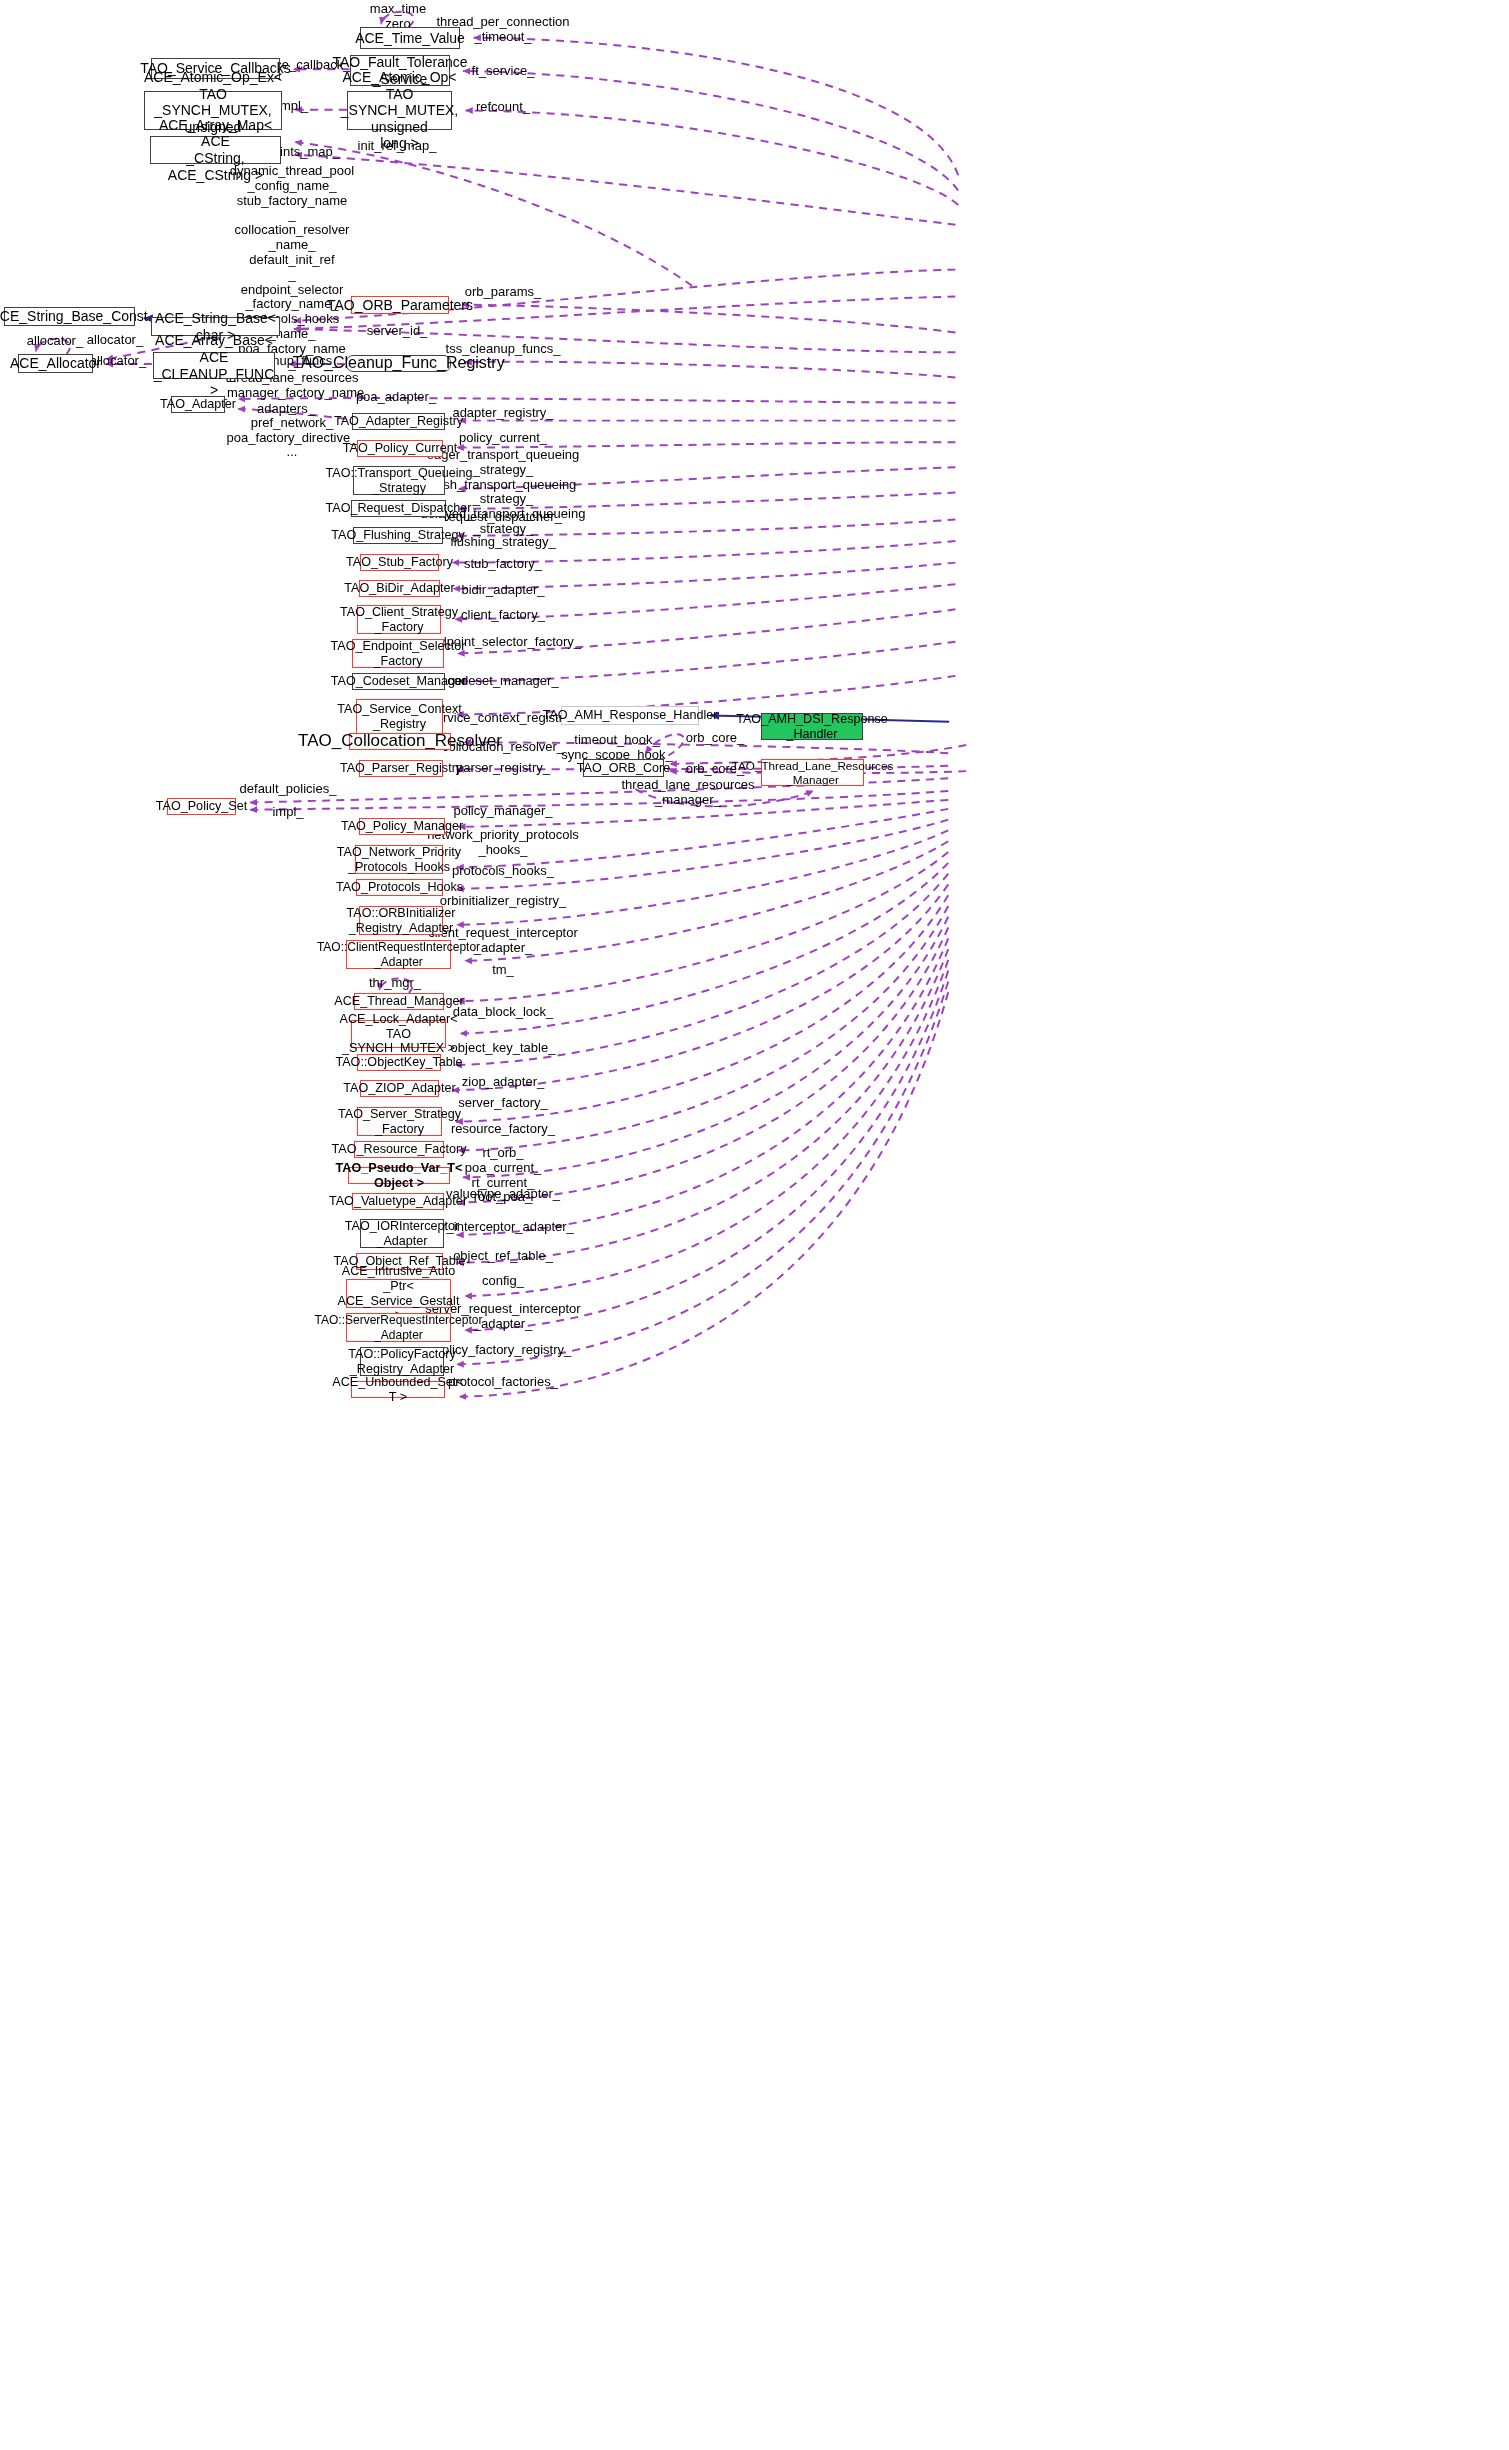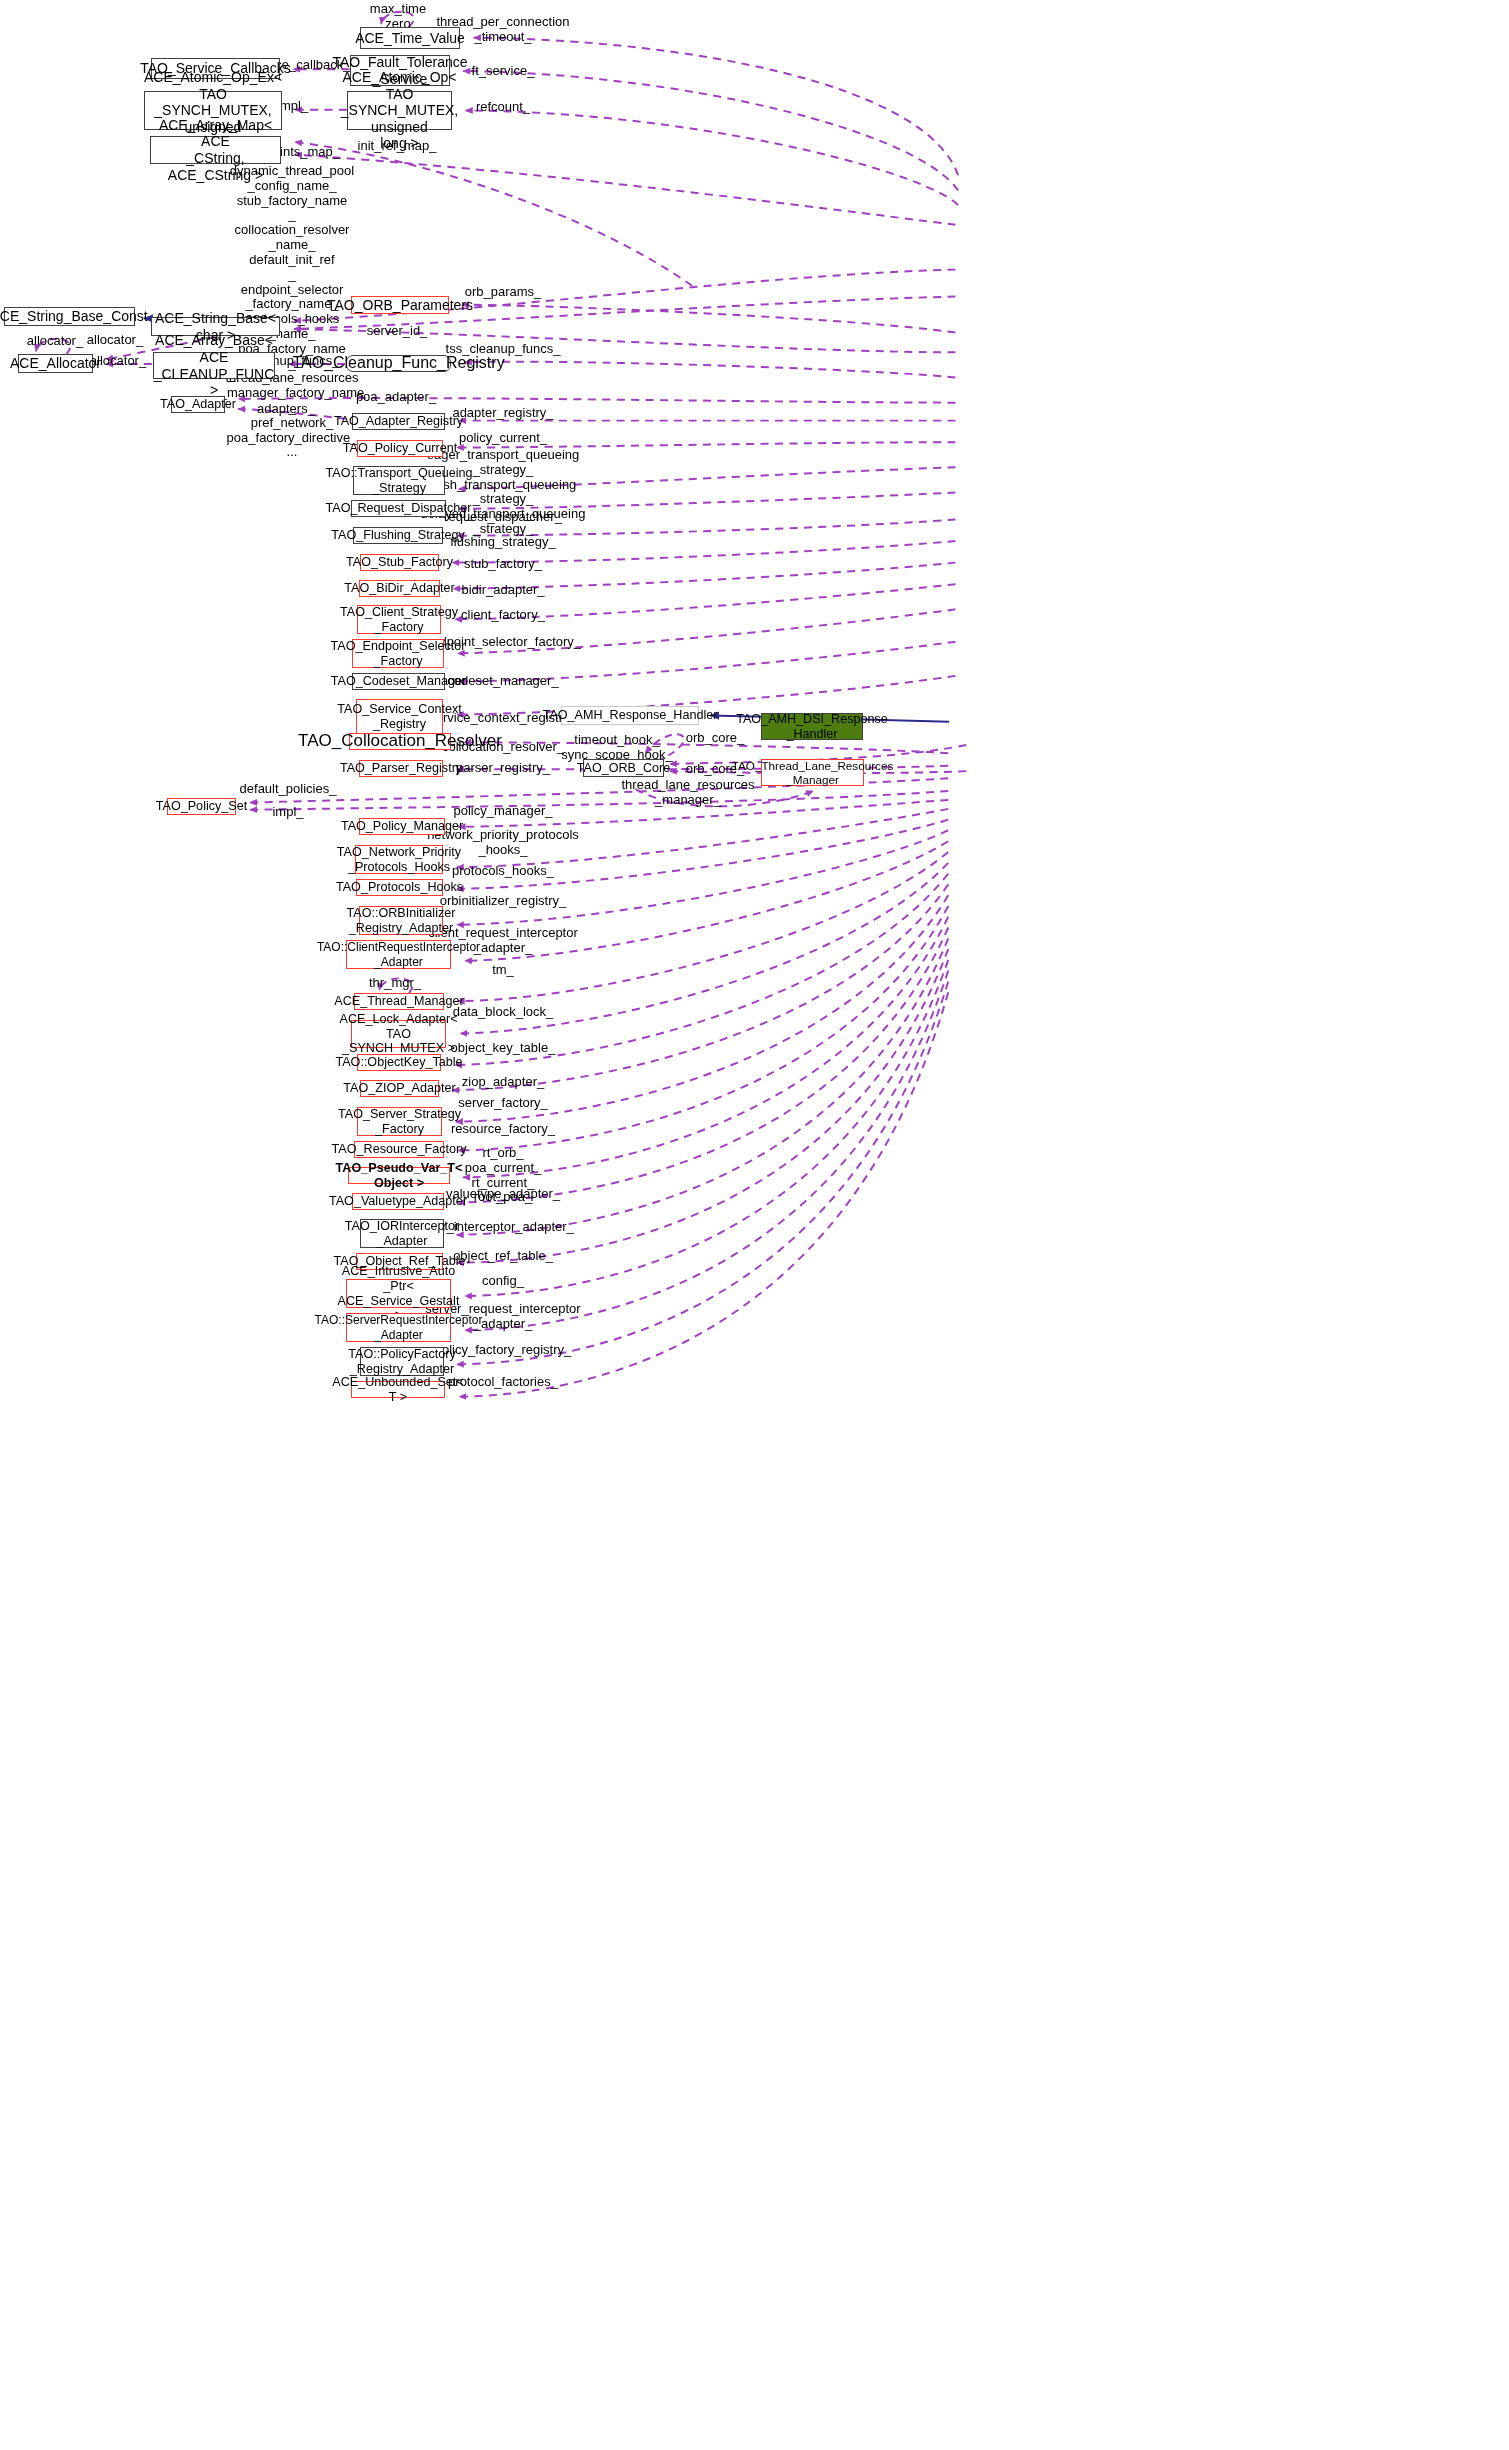--- a/index.html
+++ b/index.html
@@ -38,21 +38,21 @@
     line-height: 1.18;
     color: #000000;
     white-space: pre-line;
     padding: 1.8px 5.4px;
     z-index: 5;
   }
   .node.red {
     border-color: #ff3b30;
   }
   .node.current {
-    background: #4d7c0f;
+    background: #22c55e;
     border-color: #404040;
   }
   .node.light {
     border-color: #c8c8c8;
   }
   .edge-label {
     position: absolute;
     font-size: 13px;
     line-height: 1.14;
     color: #000000;

